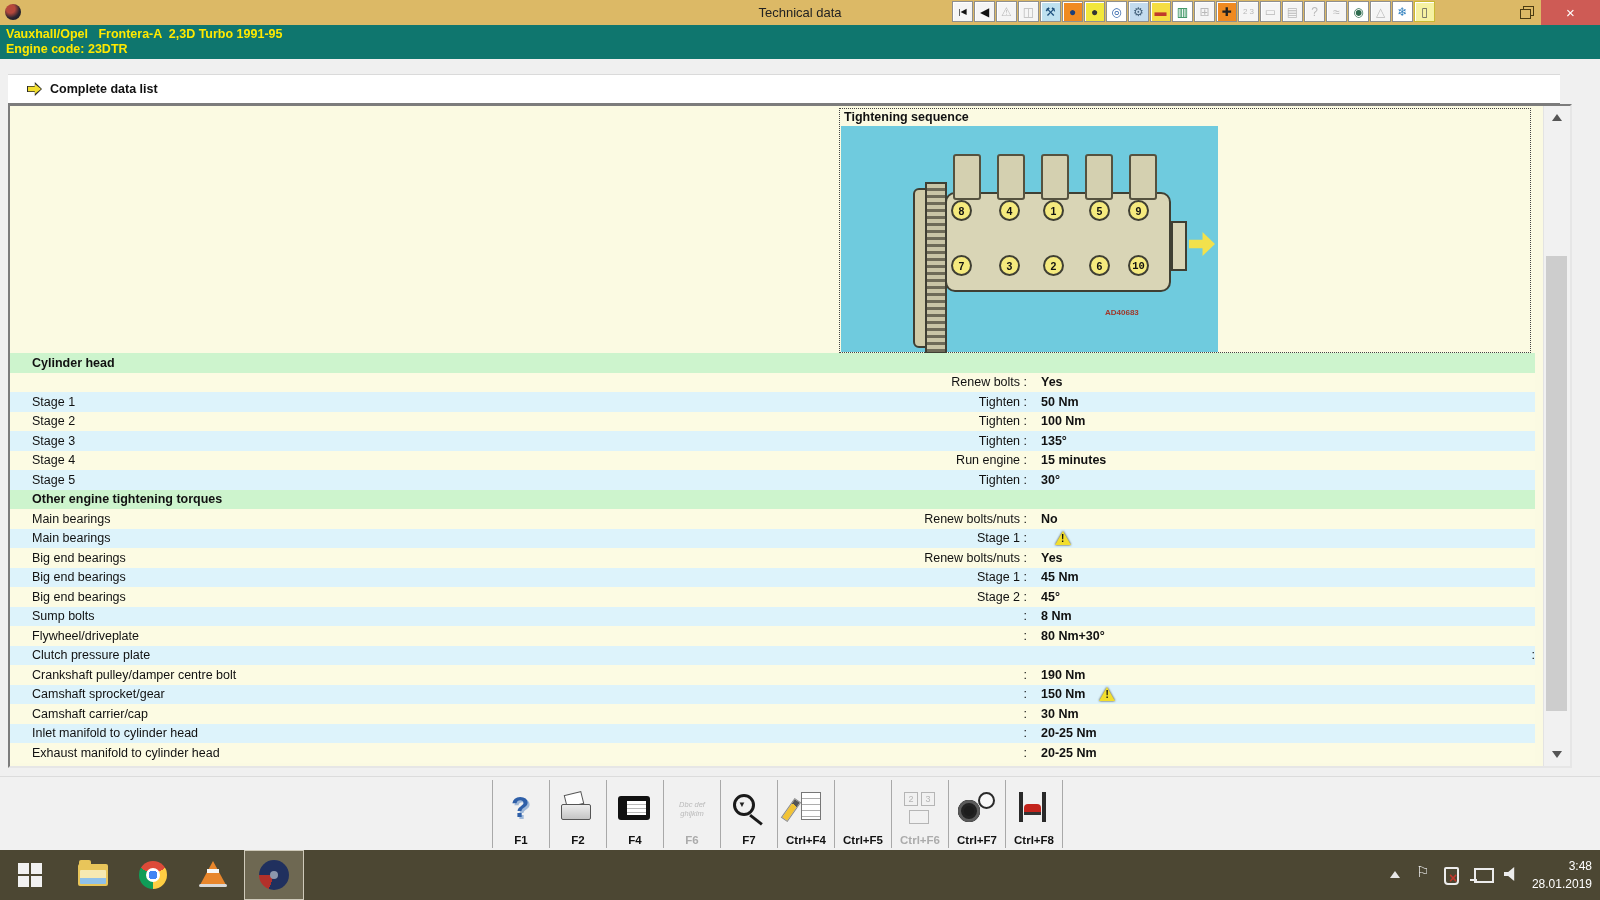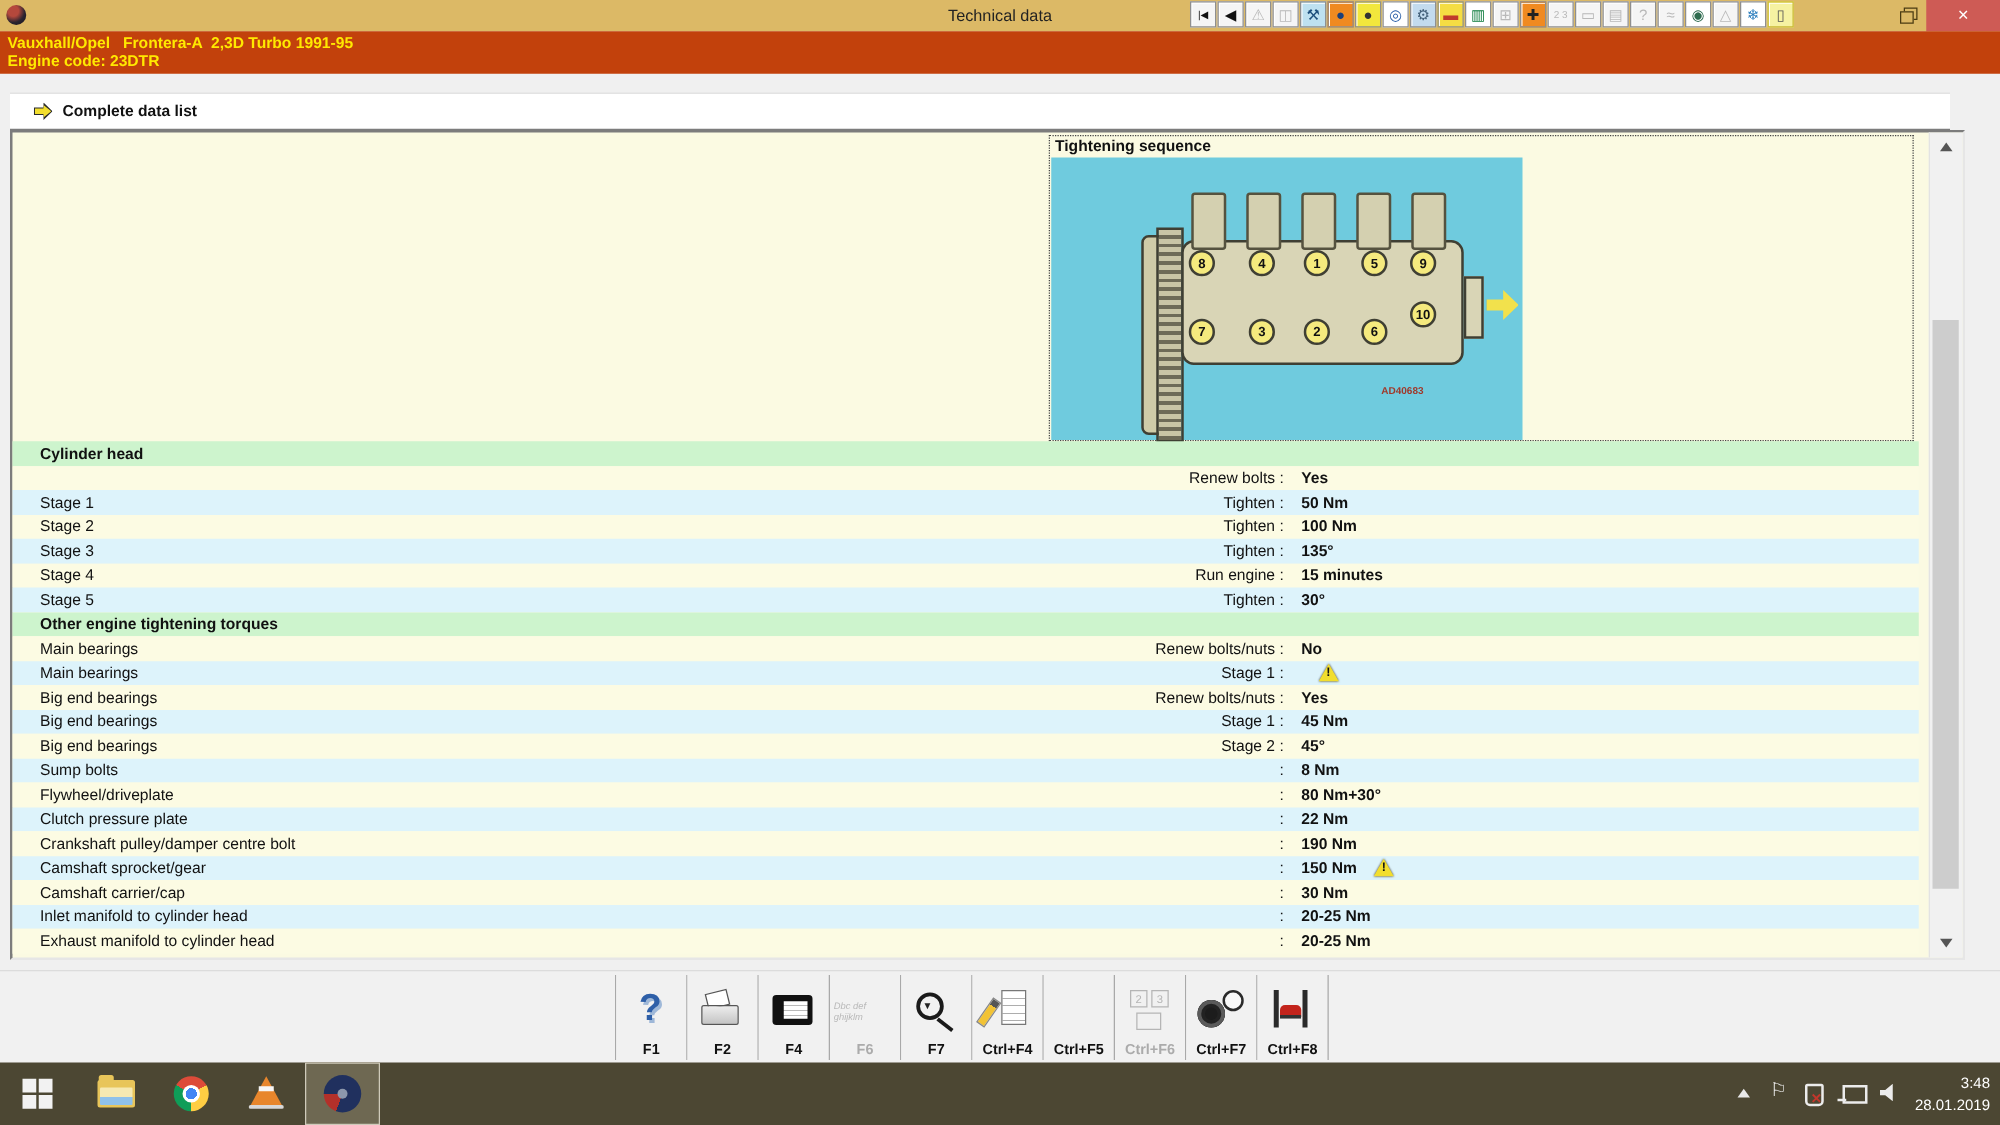--- a/index.html
+++ b/index.html
@@ -17,21 +17,21 @@
     font-size:12px;line-height:1;overflow:hidden;}
   .tbi.small-glyph{font-size:8px;}
   .tbi.selected{background:#F6F2A2;border-color:#C9B933;}
   .tb-restore{position:absolute;left:1520px;top:6px;width:15px;height:13px;}
   .tb-restore::before{content:"";position:absolute;left:3px;top:0;width:9px;height:8px;border:1px solid #4A3B12;}
   .tb-restore::after{content:"";position:absolute;left:0;top:3px;width:9px;height:8px;border:1px solid #4A3B12;background:#DCB966;}
   .tb-close{position:absolute;left:1541px;top:0;width:59px;height:25px;background:#CE5B55;
     color:#FFF;display:flex;align-items:center;justify-content:center;font-size:15px;}
 
   
-  .vehicle-header{position:absolute;left:0;top:25px;width:1600px;height:34px;background:#c2410c;}
+  .vehicle-header{position:absolute;left:0;top:25px;width:1600px;height:34px;background:#0f766e;}
   .vh-line{position:absolute;left:6px;color:#FFE900;font-weight:bold;font-size:12.5px;white-space:pre;}
   .vh1{top:2px;} .vh2{top:17px;}
 
   
   .breadcrumb-bar{position:absolute;left:8px;top:74px;width:1552px;height:28px;background:#FFF;
     border-top:1px solid #DADADA;border-bottom:2px solid #7C7C7C;}
   .bc-arrow{position:absolute;left:19px;top:7px;width:15px;height:14px;background:#2A2A2A;
     clip-path:polygon(0 28%,52% 28%,52% 0,100% 50%,52% 100%,52% 72%,0 72%);}
   .bc-arrow::after{content:"";position:absolute;left:1px;top:2px;width:13px;height:10px;background:#F2DE2E;
     clip-path:polygon(0 28%,52% 28%,52% 0,100% 50%,52% 100%,52% 72%,0 72%);}
@@ -94,21 +94,21 @@
 
   .icon-help::before{content:"?";position:absolute;left:15px;top:2px;font-size:30px;font-weight:bold;
     color:#2E5FA8;text-shadow:2px 2px 0 #9FB8D8;}
   .icon-print::before{content:"";position:absolute;left:12px;top:5px;width:16px;height:11px;background:#FFF;
     border:1px solid #555;transform:rotate(-14deg);}
   .icon-print::after{content:"";position:absolute;left:8px;top:16px;width:28px;height:14px;
     background:linear-gradient(#EDEDED,#C4C4C4);border:1px solid #555;border-radius:2px;}
   .icon-screen::before{content:"";position:absolute;left:8px;top:8px;width:32px;height:24px;background:#111;border-radius:3px;}
   .icon-screen::after{content:"";position:absolute;left:17px;top:13px;width:19px;height:14px;
     background:repeating-linear-gradient(180deg,#FFF 0 3px,#B9B9B9 3px 4px);}
-  .gl-line{display:block;font-size:7.5px;font-style:italic;color:#B9B9B9;line-height:9px;}
+  .gl-line{display:block;text-align:center;font-size:7.5px;font-style:italic;color:#B9B9B9;line-height:9px;}
   .gl-wrap{position:absolute;left:0;top:12px;width:50px;}
   .icon-magnifier::before{content:"";position:absolute;left:9px;top:6px;width:16px;height:16px;
     border:3px solid #1A1A1A;border-radius:50%;}
   .icon-magnifier::after{content:"";position:absolute;left:27px;top:26px;width:15px;height:3px;
     background:#1A1A1A;transform:rotate(38deg);transform-origin:0 0;}
   .mag-needle{position:absolute;left:14px;top:12px;font-size:8px;color:#222;}
   .icon-notes::before{content:"";position:absolute;left:20px;top:4px;width:18px;height:26px;background-color:#FFF;
     background-image:repeating-linear-gradient(180deg,transparent 0 5px,#ADADAD 5px 6px);border:1px solid #777;}
   .icon-notes::after{content:"";position:absolute;left:6px;top:10px;width:6px;height:22px;
     background:linear-gradient(#555 0 5px,#F2C335 5px 100%);transform:rotate(35deg);border:1px solid #888;}
@@ -228,21 +228,21 @@
         <div id="bolts">
             <div class="bolt" style="left: 110px; top: 74px;">8</div>
             <div class="bolt" style="left: 158px; top: 74px;">4</div>
             <div class="bolt" style="left: 202px; top: 74px;">1</div>
             <div class="bolt" style="left: 248px; top: 74px;">5</div>
             <div class="bolt" style="left: 287px; top: 74px;">9</div>
             <div class="bolt" style="left: 110px; top: 129px;">7</div>
             <div class="bolt" style="left: 158px; top: 129px;">3</div>
             <div class="bolt" style="left: 202px; top: 129px;">2</div>
             <div class="bolt" style="left: 248px; top: 129px;">6</div>
-            <div class="bolt" style="left: 287px; top: 115px;">10</div>
+            <div class="bolt" style="left: 287px; top: 129px; font-family: Liberation Mono, monospace;">10</div>
           </div>
         <div class="seq-caption">AD40683</div>
       </div>
     </div>
 
     <div class="rows">
         <div class="row row-section">
           <div class="c-item">Cylinder head</div>
         </div>
         <div class="row row-yellow">
@@ -335,23 +335,20 @@
         <div class="row row-yellow">
           <div class="c-item">Flywheel/driveplate</div>
           <div class="c-label">:</div>
           <div class="c-value">
             <span>80 Nm+30°</span>
           </div>
         </div>
         <div class="row row-blue">
           <div class="c-item">Clutch pressure plate</div>
           <div class="c-label">:</div>
-          <div class="c-value">
-            <span>22 Nm</span>
-          </div>
         </div>
         <div class="row row-yellow">
           <div class="c-item">Crankshaft pulley/damper centre bolt</div>
           <div class="c-label">:</div>
           <div class="c-value">
             <span>190 Nm</span>
           </div>
         </div>
         <div class="row row-blue">
           <div class="c-item">Camshaft sprocket/gear</div>

